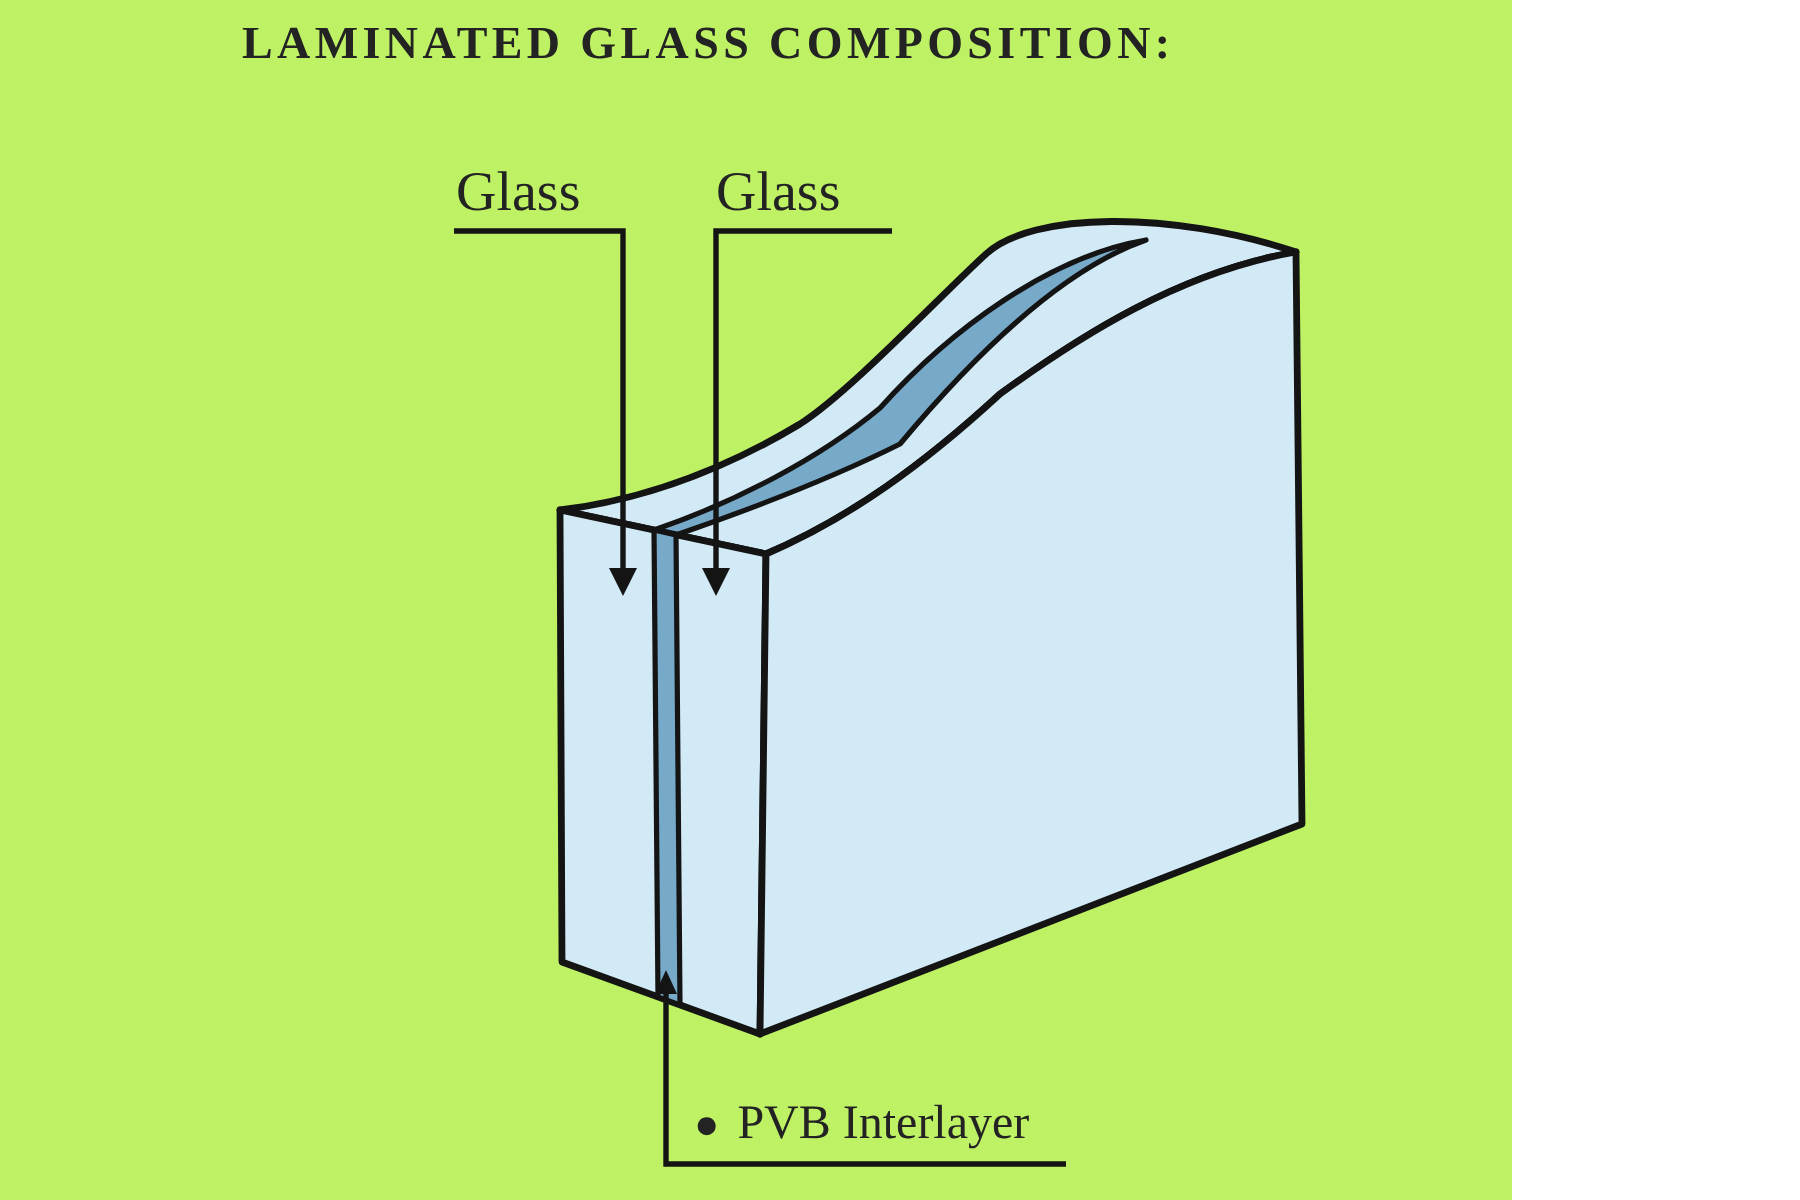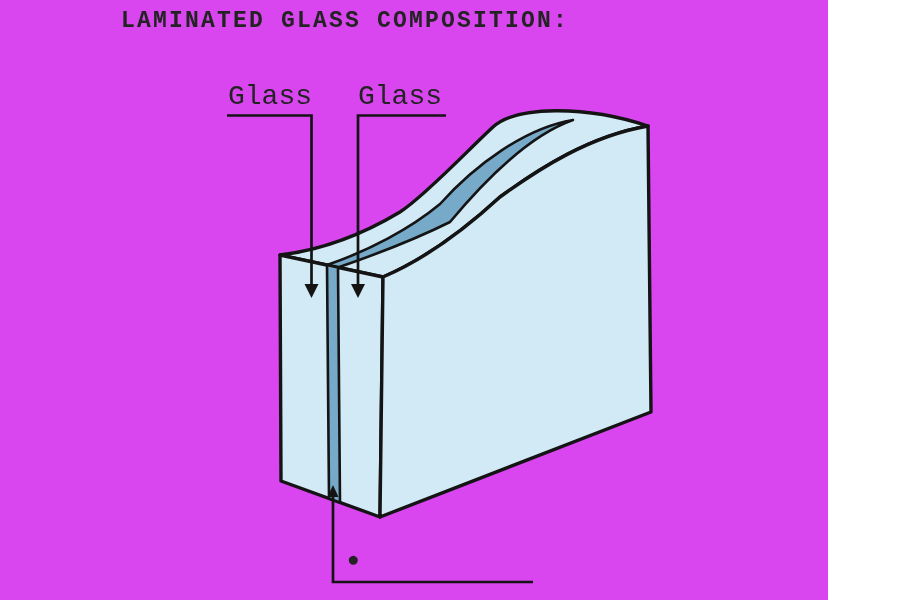--- a/index.html
+++ b/index.html
@@ -1,18 +1,18 @@
 <!DOCTYPE html>
 <html><head>
 <meta charset="utf-8">
 <style>
   html,body { margin:0; padding:0; background:#ffffff; }
   .stage {
-    position:relative; width:828px; height:600px; overflow:hidden;
-    background:#d946ef; font-family:Liberation Mono, monospace;
+    position:relative; width:756px; height:600px; overflow:hidden;
+    background:#bef264; font-family:Liberation Serif, serif;
   }
   .stage svg { position:absolute; left:0; top:0; }
   .face   { stroke:#141414; stroke-width:3.4; stroke-linejoin:round; }
   .stripe { stroke:#141414; stroke-width:2.6; stroke-linejoin:round; }
   .leader { stroke:#141414; stroke-width:2.7; fill:none; stroke-linecap:butt; }
   .arrow  { fill:#141414; stroke:none; }
   .label  { position:absolute; color:#232323; line-height:1; white-space:nowrap; }
   .title  {
     left:121px; top:10px; font-size:23px; font-weight:bold; letter-spacing:2.2px;
   }
@@ -61,15 +61,16 @@
   </svg>
 
   <div class="label title">LAMINATED GLASS COMPOSITION:</div>
 
   <div class="label glass-label glass-left">Glass</div>
 
   <div class="label glass-label glass-right">Glass</div>
 
   <div class="label pvb-label">
     <span class="bullet">●</span>
+    <span>PVB Interlayer</span>
   </div>
 
 </div>
 
 </body></html>

